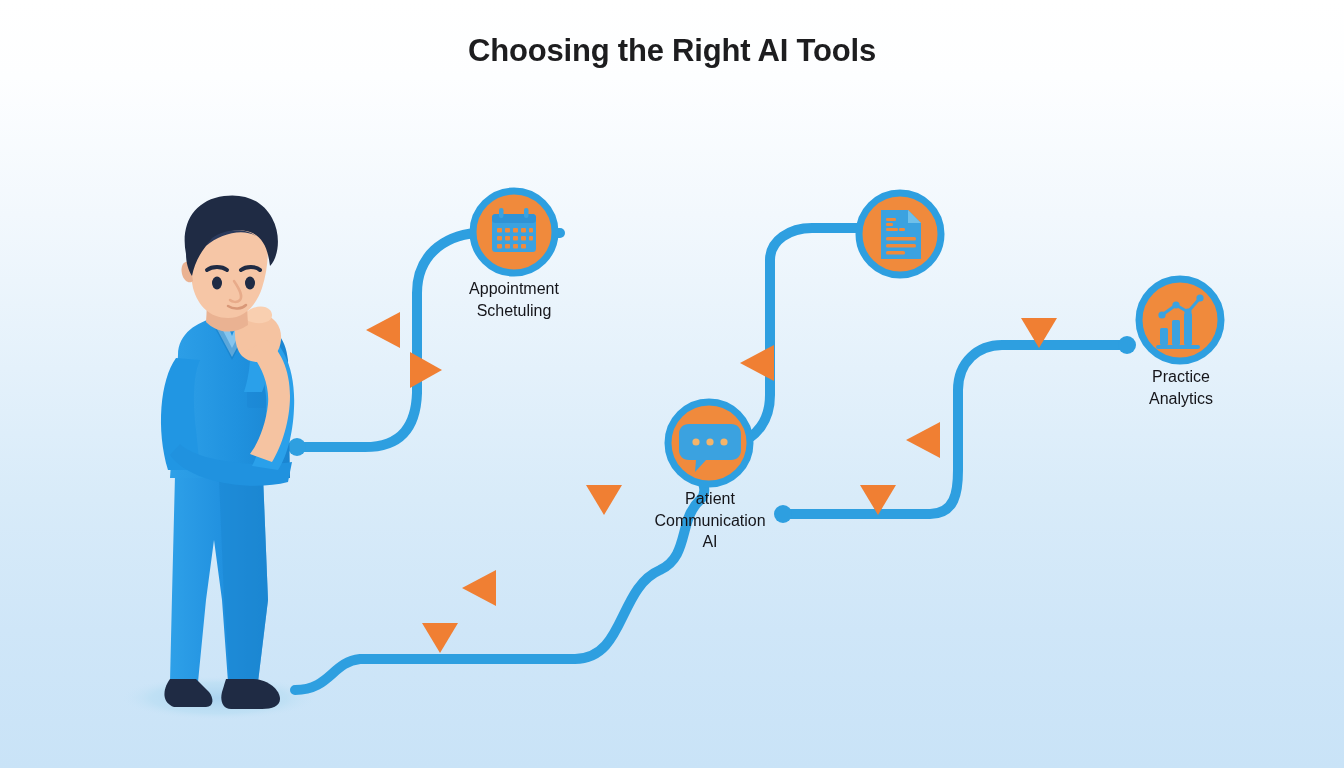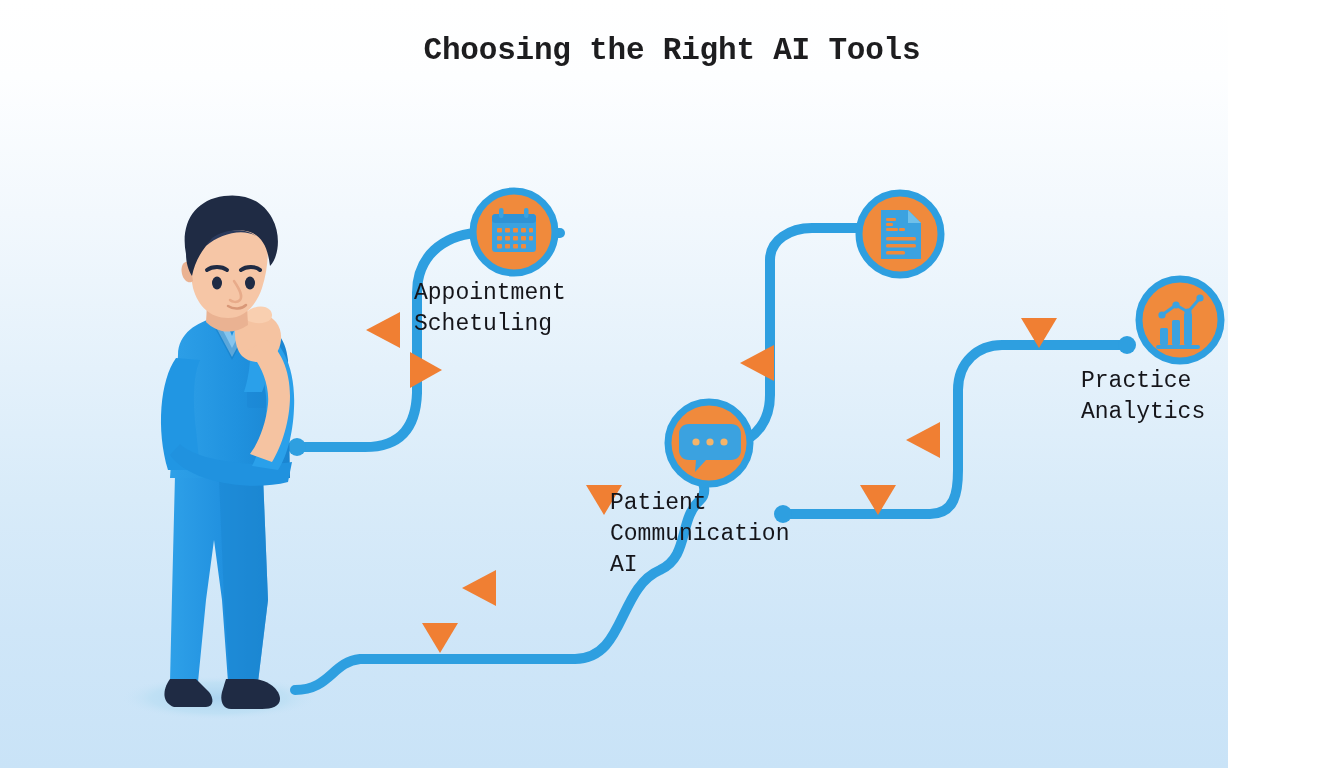--- a/index.html
+++ b/index.html
@@ -3,25 +3,25 @@
 <meta charset="utf-8">
 <title>Choosing the Right AI Tools</title>
 <style>
   html, body {
     margin: 0;
     padding: 0;
     background: #ffffff;
   }
   #stage {
     position: relative;
-    width: 1228px;
+    width: 1344px;
     height: 768px;
     overflow: hidden;
     background: linear-gradient(to bottom, #ffffff 0%, #fdfeff 10%, #f2f8fd 28%, #e4f1fb 48%, #d8ebf9 65%, #cfe6f8 82%, #c9e3f7 100%);
-    font-family: Liberation Mono, monospace;
+    font-family: Liberation Sans, sans-serif;
   }
   #flow-svg {
     position: absolute;
     left: 0;
     top: 0;
     width: 1344px;
     height: 768px;
   }
   .page-title {
     position: absolute;
@@ -29,21 +29,22 @@
     top: 33px;
     width: 1344px;
     text-align: center;
     font-size: 31px;
     font-weight: bold;
     color: #1d1d1f;
     letter-spacing: -0.2px;
   }
   .node-label {
     position: absolute;
-    font-size: 23px;
+    text-align: center;
+    font-size: 16px;
     line-height: 1.35;
     color: #15151a;
     white-space: pre-line;
     font-weight: 400;
   }
   #label-appointment { left: 414px; top: 278px; width: 200px; }
   #label-clinical    { left: 800px; top: 278px; width: 200px; }
   #label-patient     { left: 610px; top: 488px; width: 200px; }
   #label-analytics   { left: 1081px; top: 366px; width: 200px; }
 </style>

